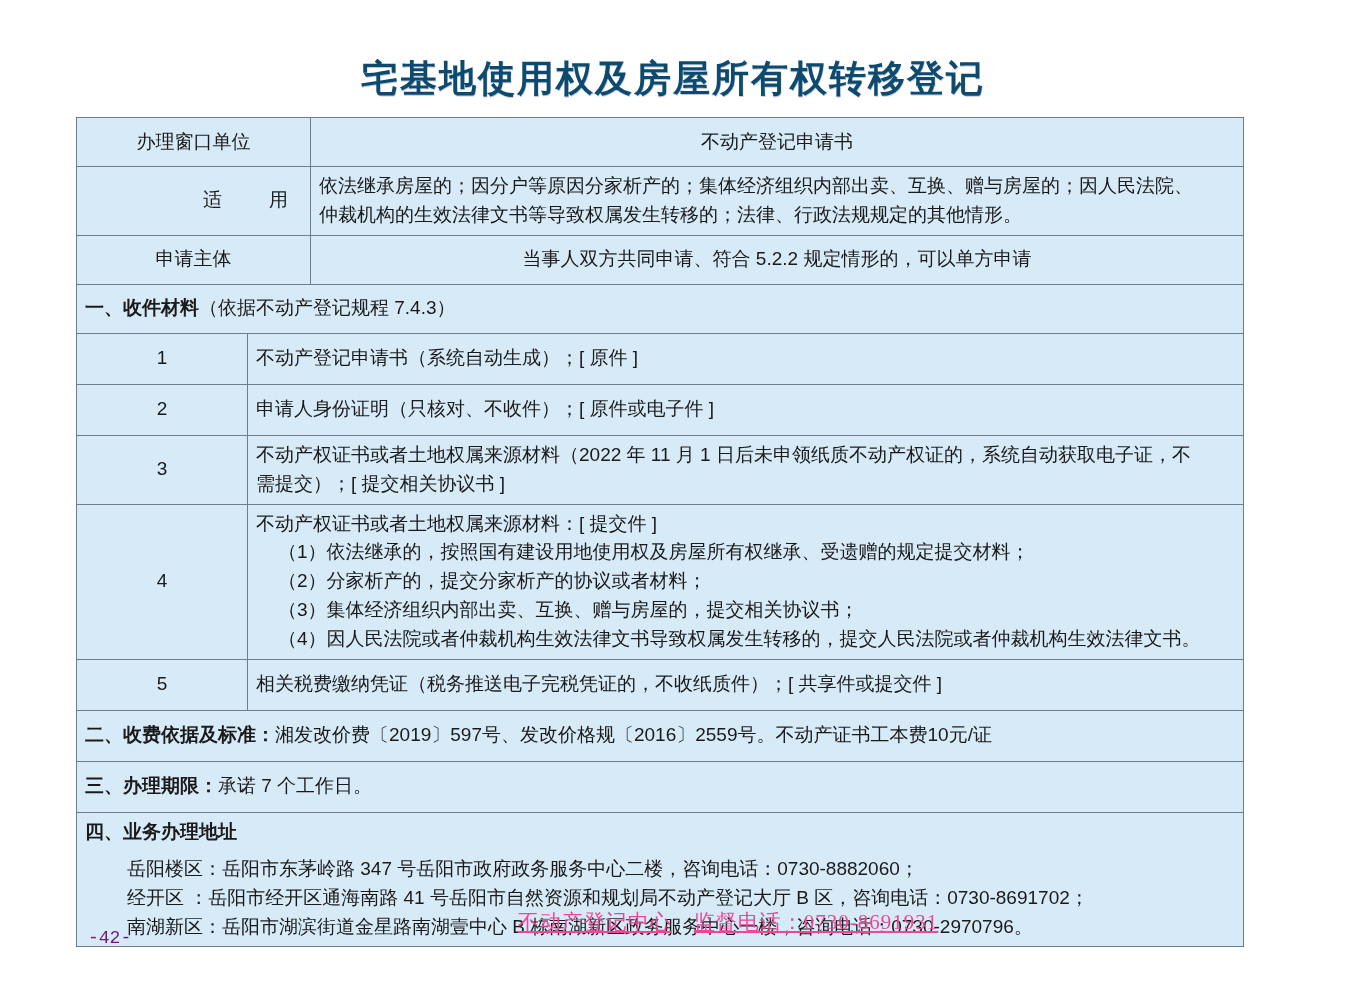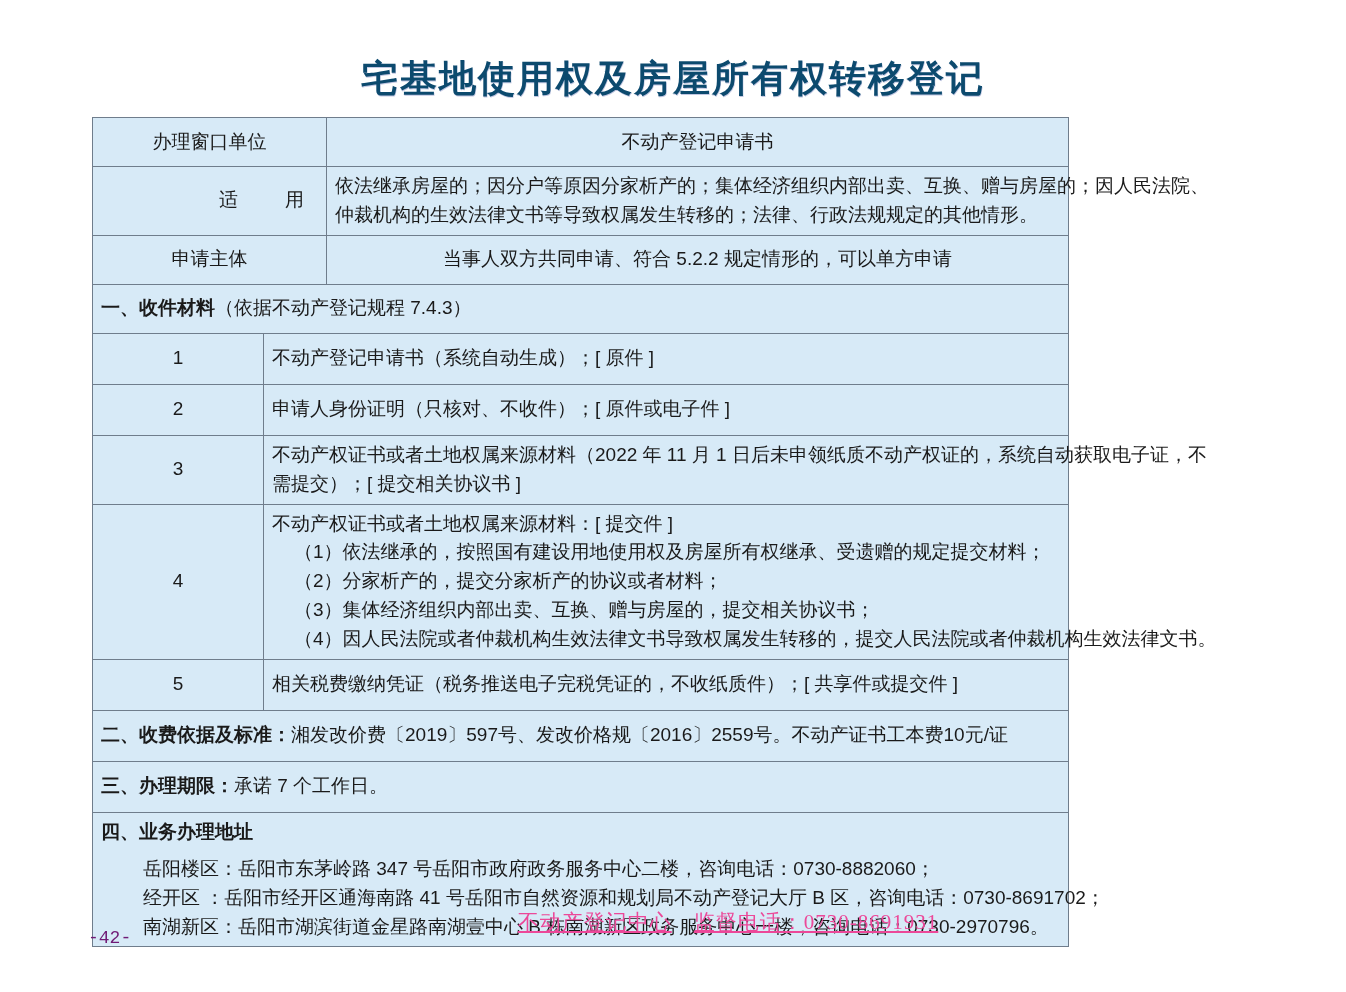--- a/index.html
+++ b/index.html
@@ -33,23 +33,23 @@
     font-weight: bold;
     font-size: 37px;
     letter-spacing: 2px;
     color: #0c4a6e;
     text-shadow: 0.6px 0.6px 0 rgba(120,130,190,0.45);
   }
 
   
   .tbl {
     position: absolute;
-    left: 92px;
+    left: 76px;
     top: 117px;
-    width: 977px;
+    width: 1168px;
     border-collapse: collapse;
     table-layout: fixed;
     background: #d7eaf7;
   }
   .tbl td {
     border: 1px solid #6f7d8c;
     background: #d7eaf7;
     padding: 5px 8px;
     font-size: 19px;
     line-height: 1.52;

